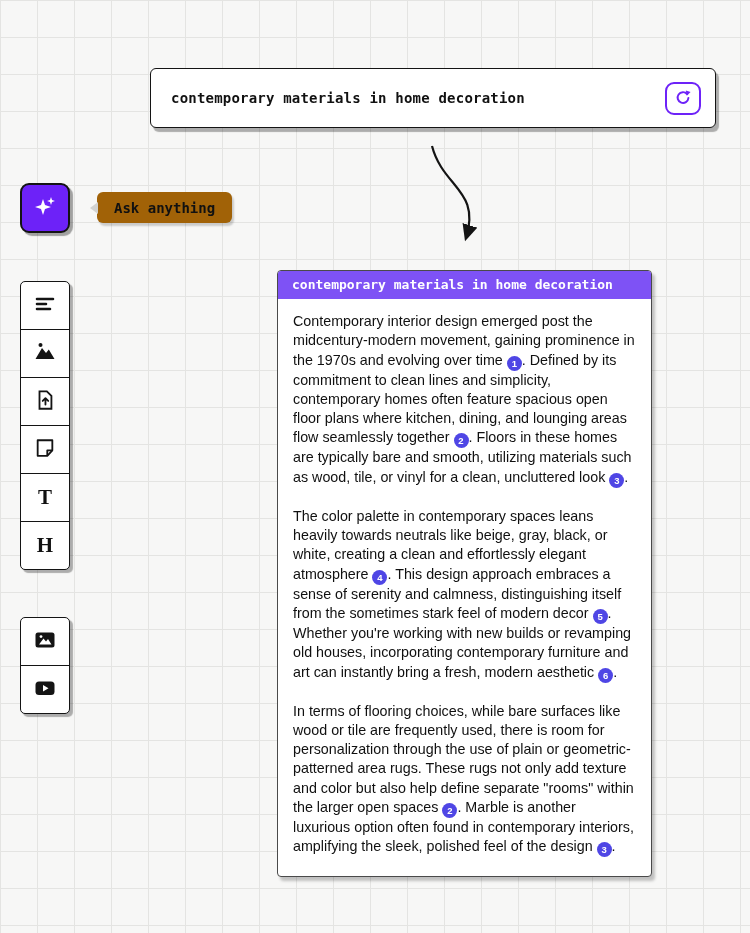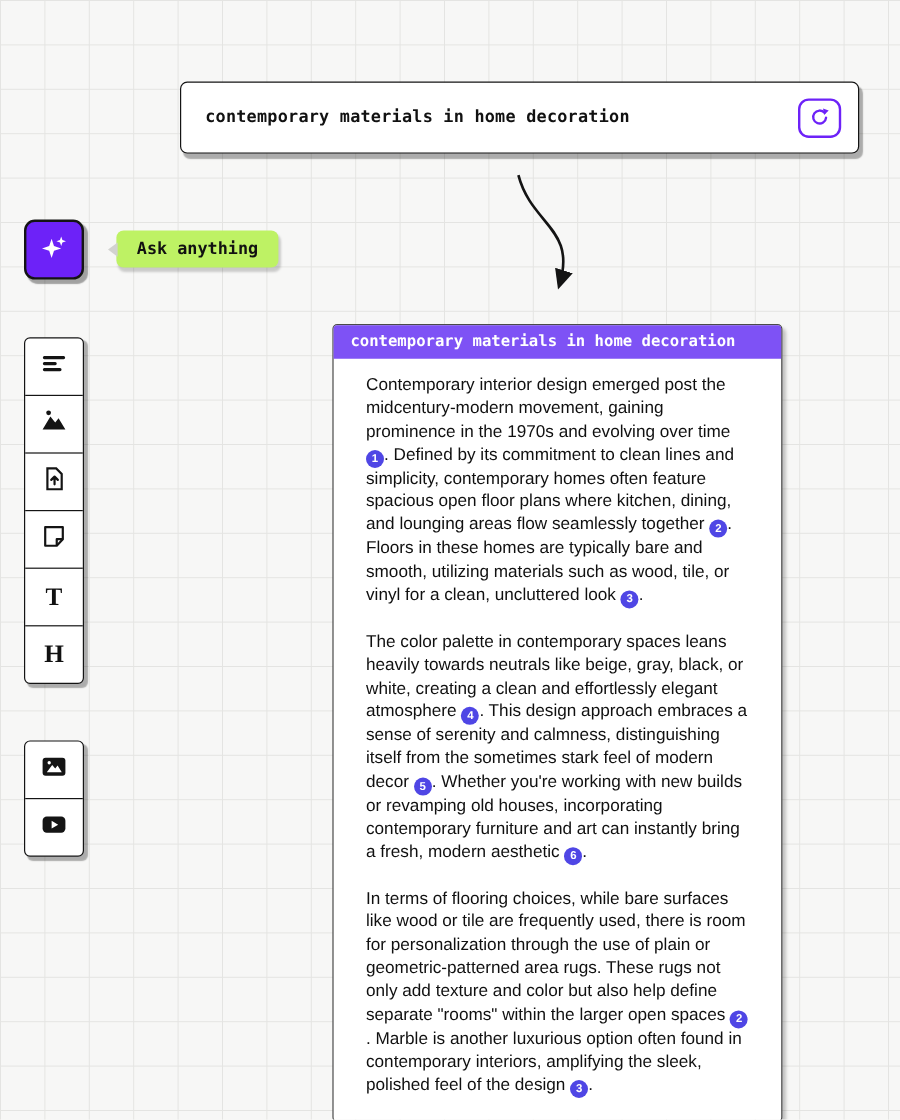--- a/index.html
+++ b/index.html
@@ -33,21 +33,21 @@
 
   
   .ask-btn{
     position:absolute;left:20px;top:183px;width:50px;height:50px;
     background:var(--accent,#6d22f8);border:2px solid #141414;border-radius:9px;
     box-shadow:3px 3px 1px rgba(0,0,0,0.35);
     display:flex;align-items:center;justify-content:center;cursor:pointer;box-sizing:border-box;
   }
   .tooltip{
     position:absolute;left:97px;top:192px;height:31px;
-    background:#bef264;border-radius:6px;padding:0 17px;
+    background:#a16207;border-radius:6px;padding:0 17px;
     display:flex;align-items:center;
     font-family:"DejaVu Sans Mono",monospace;font-weight:700;font-size:14px;
     box-shadow:2px 3px 2px rgba(0,0,0,0.18);
   }
   .tooltip::before{
     content:"";position:absolute;left:-7px;top:10px;
     width:0;height:0;border-top:6px solid transparent;border-bottom:6px solid transparent;
     border-right:8px solid #d2d2d0;
   }
 
@@ -71,21 +71,21 @@
     position:absolute;left:277px;top:270px;width:375px;background:#fff;
     border:1px solid #4a4a4a;border-radius:4px;
     box-shadow:3px 4px 3px rgba(0,0,0,0.22);box-sizing:border-box;
   }
   .card-header{
     background:var(--header,#7e52f5);color:#fff;
     font-family:"DejaVu Sans Mono",monospace;font-weight:700;font-size:13px;
     padding:6px 14px 7px;border-radius:3px 3px 0 0;cursor:grab;
   }
   .card-body{padding:13px 15px 15px;font-size:14.3px;line-height:1.35;color:#101010;}
-  .card-body p{margin:0 12px 19px;}
+  .card-body p{margin:0 0 19px;}
   .card-body p:last-child{margin-bottom:4px;}
   .cite{
     display:inline-block;min-width:15px;height:15px;line-height:15px;border-radius:50%;
     background:var(--badge,#4f46e5);color:#fff;text-align:center;
     font-size:9.5px;font-weight:700;font-family:"Liberation Sans",sans-serif;
     vertical-align:-2px;cursor:pointer;
   }
 </style>
 </head>
 <body>

